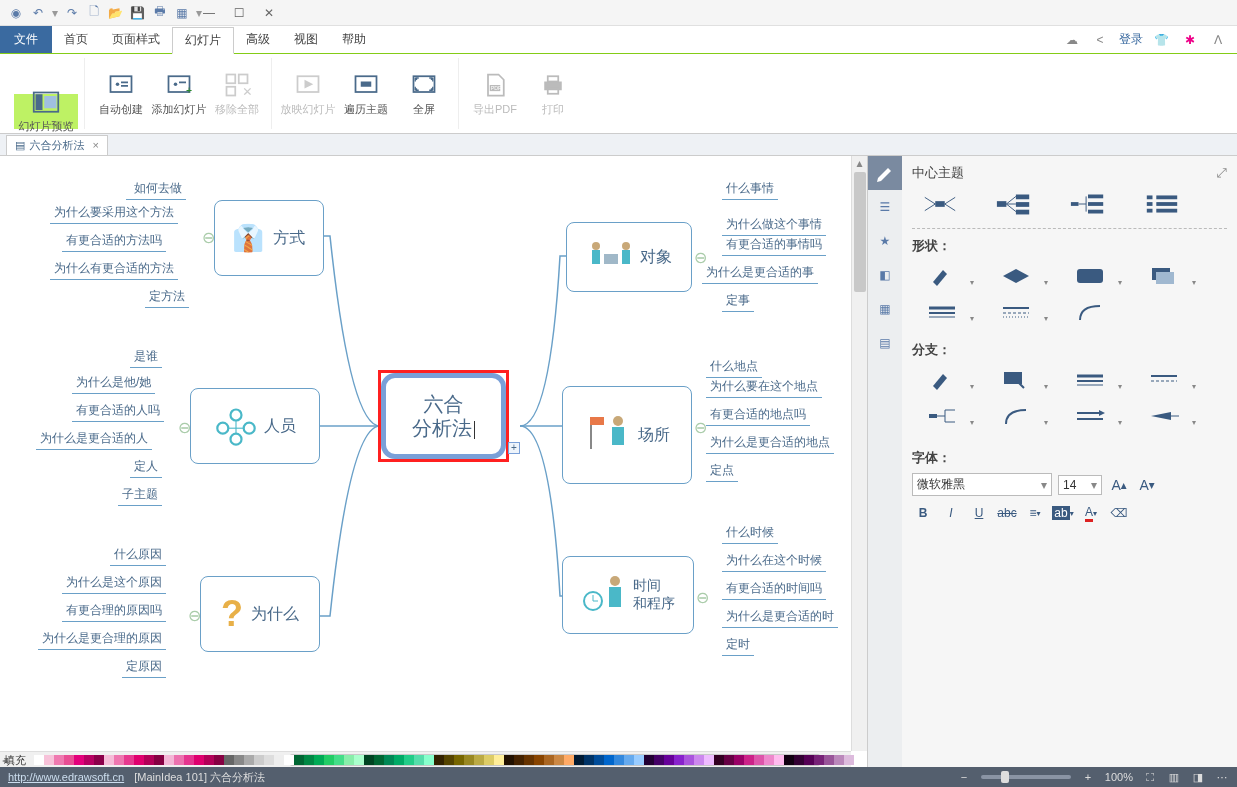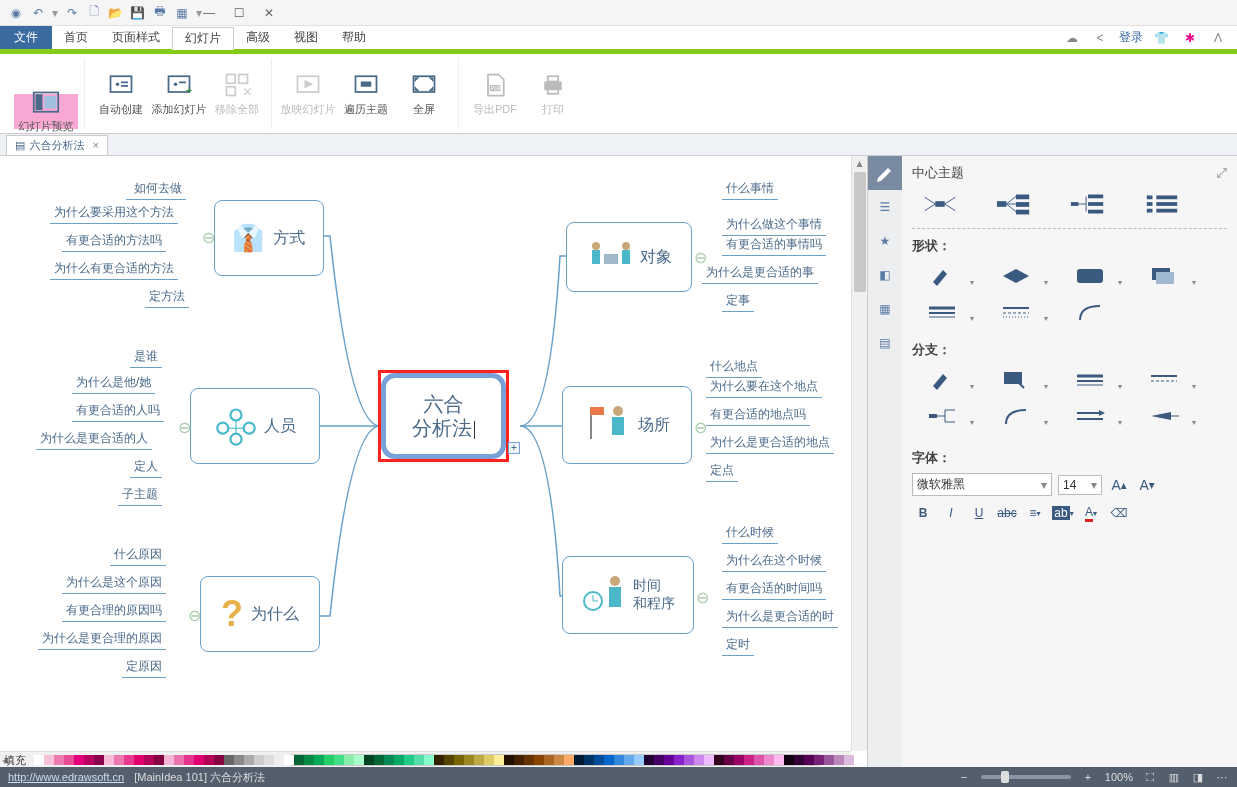--- a/index.html
+++ b/index.html
@@ -7,33 +7,33 @@
 
 
 .titlebar { height: 26px; background: #f5f5f5; border-bottom: 1px solid #e0e0e0; display: flex; align-items: center; padding: 0 8px; }
 .qat { display: flex; gap: 6px; align-items: center; }
 .qat-icon { width: 16px; height: 16px; display: flex; align-items: center; justify-content: center; color: #5a7aa8; cursor: pointer; }
 .title-center { flex: 1; text-align: center; color: #555; }
 .win-controls { display: flex; gap: 16px; color: #666; }
 .win-btn { width: 14px; text-align: center; cursor: pointer; }
 
 
-.menubar { height: 28px; background: #fff; display: flex; align-items: center; border-bottom: 5px solid #84cc16; }
+.menubar { height: 28px; background: #fff; display: flex; align-items: center; border-bottom: 1px solid #84cc16; }
 .file-btn { background: #3a6aa0; color: #fff; padding: 4px 14px; height: 100%; display: flex; align-items: center; cursor: pointer; }
 .menu-tab { padding: 4px 12px; color: #444; cursor: pointer; height: 100%; display: flex; align-items: center; }
 .menu-tab.active { border: 1px solid #ccc; border-bottom: 1px solid #fff; background: #fff; position: relative; top: 1px; }
 .menu-right { margin-left: auto; display: flex; gap: 10px; padding-right: 10px; align-items: center; }
 .menu-right-icon { width: 18px; height: 18px; display:flex;align-items:center;justify-content:center; cursor:pointer; }
 
 
 .ribbon { height: 80px; background: #fff; border-bottom: 1px solid #ccc; display: flex; padding: 4px 8px; gap: 2px; }
 .ribbon-group { display: flex; gap: 2px; padding: 0 6px; border-right: 1px solid #eee; }
 .ribbon-btn { display: flex; flex-direction: column; align-items: center; justify-content: center; width: 56px; cursor: pointer; color: #555; gap: 2px; }
 .ribbon-btn.big { width: 64px; }
-.ribbon-btn.active { background: #f9a8d4; margin-top: 36px; }
+.ribbon-btn.active { background: #bef264; margin-top: 36px; }
 .ribbon-btn.disabled { color: #bbb; }
 .ribbon-icon { width: 30px; height: 30px; display:flex;align-items:center;justify-content:center; }
 .ribbon-icon svg { width: 28px; height: 28px; }
 .ribbon-lbl { font-size: 11px; text-align: center; }
 
 
 .doctabs { height: 22px; background: #eef1f5; border-bottom: 1px solid #ccc; display: flex; align-items: center; padding-left: 6px; }
 .doctab { background: #fff; border: 1px solid #ccc; border-bottom: none; padding: 2px 8px; display: flex; align-items: center; gap: 4px; font-size: 11px; color:#4a6a8a; }
 .doctab .close { color: #888; cursor: pointer; margin-left: 4px; }
 
@@ -316,21 +316,21 @@
         </svg>
       <span class="node-lbl" style="margin-left:6px">对象</span>
     </div>
     <span class="conn" style="left:694px;top:92px">⊖</span>
     <div class="sub" style="left:722px;top:22px">什么事情</div>
     <div class="sub" style="left:722px;top:58px">为什么做这个事情</div>
     <div class="sub" style="left:722px;top:78px">有更合适的事情吗</div>
     <div class="sub" style="left:702px;top:106px">为什么是更合适的事</div>
     <div class="sub" style="left:722px;top:134px">定事</div>
 
-    <div class="node" style="left:562px; top:230px; width:130px; height:78px;">
+    <div class="node" style="left:562px; top:230px; width:130px; height:98px;">
       <svg width="48" height="44" viewBox="0 0 48 44">
           <rect x="6" y="4" width="14" height="8" fill="#e87848"></rect>
           <rect x="6" y="12" width="2" height="24" fill="#888"></rect>
           <circle cx="34" cy="8" r="5" fill="#c8a878"></circle>
           <rect x="28" y="14" width="12" height="18" fill="#4ab8c8"></rect>
         </svg>
       <span class="node-lbl" style="margin-left:6px">场所</span>
     </div>
     <span class="conn" style="left:694px;top:262px">⊖</span>
     <div class="sub" style="left:706px;top:200px">什么地点</div>

